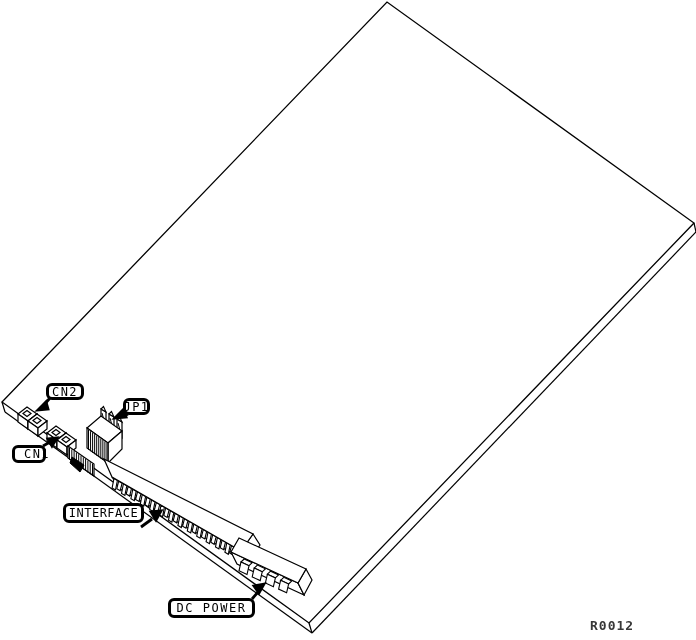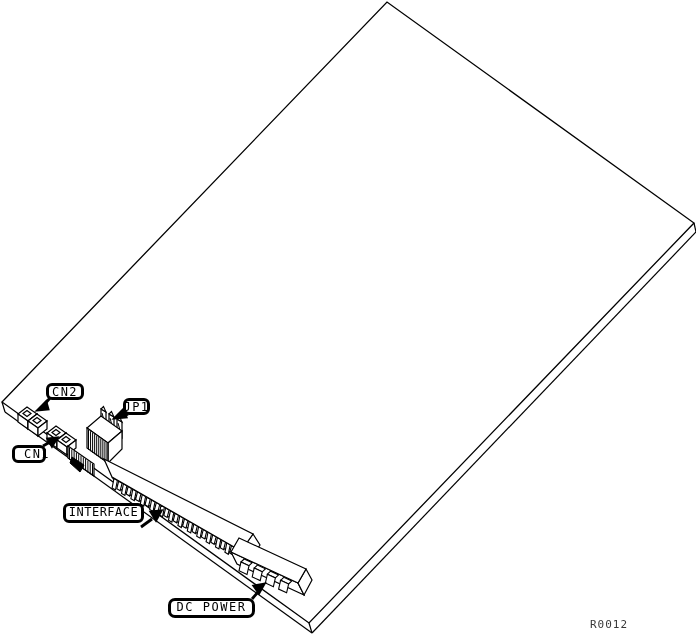--- a/index.html
+++ b/index.html
@@ -11,31 +11,32 @@
     font-family:"DejaVu Sans Mono", monospace;
   }
   .stage svg{position:absolute;left:0;top:0;}
   .callout{
     position:absolute;
     box-sizing:border-box;
     border:3px solid #000;
     border-radius:6px;
     background:#fff;
     color:#000;
-    display:flex;justify-content:center;
+    display:flex;align-items:center;justify-content:center;
     font-size:12px;
     letter-spacing:1.5px;
     line-height:1;
     white-space:nowrap;
   }
   .figure-ref{
     position:absolute;
     color:#383838;
-    font-size:11px;
+    font-size:13px;
     letter-spacing:1px;
+    font-weight:bold;
   }
 </style>
 </head>
 <body>
 
 <div class="stage">
 
   <svg width="696" height="640" viewBox="0 0 696 640">
 
     <g>
@@ -198,18 +199,18 @@
   </div>
 
   <div class="callout" style="left:12px;top:445px;width:34px;height:18px;padding-left:16px;">
     <span>CN1</span>
   </div>
 
   <div class="callout" style="left:63px;top:503px;width:81px;height:20px;letter-spacing:0.5px;">
     <span>INTERFACE</span>
   </div>
 
-  <div class="callout" style="left:168px;top:598px;width:87px;height:20px;border-radius:7px;">
+  <div class="callout" style="left:168px;top:598px;width:87px;height:20px;">
     <span>DC POWER</span>
   </div>
 
   <div class="figure-ref" style="left:590px;top:618px;">R0012</div>
 </div>
 
 </body></html>

